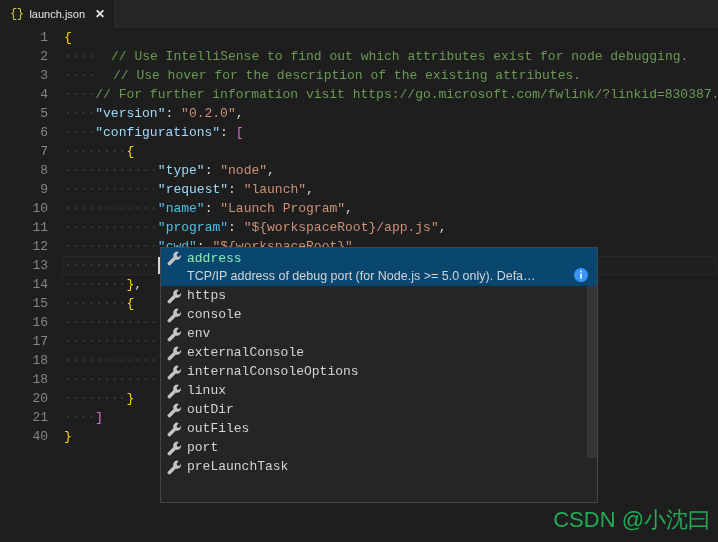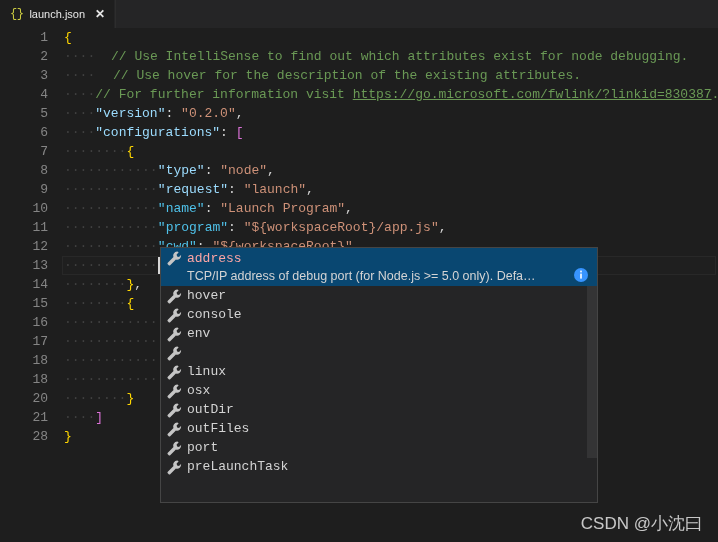--- a/index.html
+++ b/index.html
@@ -95,21 +95,21 @@
   .ltext {
     position: absolute;
     left: 64px;
     white-space: pre;
   }
   
   .t-punc   { color: #d4d4d4; }
   .t-brace  { color: #ffd700; }
   .t-brack  { color: #da70d6; }
   .t-comment{ color: #6a9955; }
-  .t-link   { color: #6a9955; text-decoration: underline; cursor: pointer; }
+  .t-link   { color: #6a9955; cursor: pointer; }
   .t-key    { color: #9cdcfe; }
   .t-keyhl  { color: #4fc1e9; }
   .t-str    { color: #ce9178; }
   .t-dots   { color: #404040; }
 
   
   .curline-box {
     position: absolute;
     left: 62px;
     height: 19px;
@@ -164,21 +164,21 @@
   .sg-icon {
     display: inline-block;
     width: 16px;
     height: 16px;
     margin-right: 5px;
     flex: 0 0 16px;
     position: relative;
   }
   .sg-icon svg { display: block; }
   .sg-label { color: #d4d4d4; }
-  .sg-row.selected .sg-label { color: #fca5a5; }
+  .sg-row.selected .sg-label { color: #86efac; }
   .sg-desc {
     font-family: "Liberation Sans", sans-serif;
     font-size: 12.5px;
     color: #d4d4d4;
     padding-left: 21px;
     height: 18px;
     line-height: 18px;
     white-space: nowrap;
     overflow: hidden;
   }
@@ -201,24 +201,24 @@
     right: 0;
     top: 0;
     width: 10px;
     height: 210px;
     background: rgba(121,121,121,0.18);
   }
 
   
   .watermark {
     position: absolute;
-    right: 16px;
+    right: 8px;
     bottom: 7px;
-    color: #e5e5e5;
-    font-size: 17px;
+    color: #22c55e;
+    font-size: 22px;
     font-family: "Liberation Sans", sans-serif;
     opacity: 0.85;
     z-index: 100;
     white-space: nowrap;
     user-select: none;
   }
 </style>
 </head>
 <body>
 
@@ -248,21 +248,21 @@
       <div class="code-line" style="top: 209px; position: absolute; left: 0px; width: 718px;"><span class="lnum">12</span><span class="ltext t-dots">············</span><span class="ltext" style="left: 157.84px;"><span class="t-keyhl">"cwd"</span><span class="t-punc">: </span><span class="t-str">"${workspaceRoot}"</span></span></div>
       <div class="code-line" style="top: 228px; position: absolute; left: 0px; width: 718px;"><div class="curline-box" style="left: 62px; width: 654px;"></div><span class="lnum">13</span><span class="ltext t-dots">············</span><span class="ltext" style="left: 157.84px;"></span><span class="cursor" style="left: 157.84px; top: 1px;"></span></div>
       <div class="code-line" style="top: 247px; position: absolute; left: 0px; width: 718px;"><span class="lnum">14</span><span class="ltext t-dots">········</span><span class="ltext" style="left: 126.56px;"><span class="t-brace">}</span><span class="t-punc">,</span></span></div>
       <div class="code-line" style="top: 266px; position: absolute; left: 0px; width: 718px;"><span class="lnum">15</span><span class="ltext t-dots">········</span><span class="ltext" style="left: 126.56px;"><span class="t-brace">{</span></span></div>
       <div class="code-line" style="top: 285px; position: absolute; left: 0px; width: 718px;"><span class="lnum">16</span><span class="ltext t-dots">············</span><span class="ltext" style="left: 157.84px;"></span></div>
       <div class="code-line" style="top: 304px; position: absolute; left: 0px; width: 718px;"><span class="lnum">17</span><span class="ltext t-dots">············</span><span class="ltext" style="left: 157.84px;"></span></div>
       <div class="code-line" style="top: 323px; position: absolute; left: 0px; width: 718px;"><span class="lnum">18</span><span class="ltext t-dots">············</span><span class="ltext" style="left: 157.84px;"></span></div>
       <div class="code-line" style="top: 342px; position: absolute; left: 0px; width: 718px;"><span class="lnum">18</span><span class="ltext t-dots">············</span><span class="ltext" style="left: 157.84px;"></span></div>
       <div class="code-line" style="top: 361px; position: absolute; left: 0px; width: 718px;"><span class="lnum">20</span><span class="ltext t-dots">········</span><span class="ltext" style="left: 126.56px;"><span class="t-brace">}</span></span></div>
       <div class="code-line" style="top: 380px; position: absolute; left: 0px; width: 718px;"><span class="lnum">21</span><span class="ltext t-dots">····</span><span class="ltext" style="left: 95.28px;"><span class="t-brack">]</span></span></div>
-      <div class="code-line" style="top: 399px; position: absolute; left: 0px; width: 718px;"><span class="lnum">28</span><span class="ltext t-dots"></span><span class="ltext" style="left: 64px;"><span class="t-brace">}</span></span></div>
+      <div class="code-line" style="top: 399px; position: absolute; left: 0px; width: 718px;"><span class="lnum">40</span><span class="ltext t-dots"></span><span class="ltext" style="left: 64px;"><span class="t-brace">}</span></span></div>
     </div>
 
   <div class="suggest" id="suggest">
     <div class="sg-scroll">
       <div class="sg-scroll-thumb"></div>
     </div>
   <div class="sg-row selected">
         <div class="sg-top">
           <span class="sg-icon">
             <svg width="16" height="16" viewBox="0 0 16 16">
@@ -277,21 +277,21 @@
             <rect x="7.2" y="6.6" width="1.6" height="5" fill="#ffffff"></rect>
             <rect x="7.2" y="3.6" width="1.6" height="1.8" fill="#ffffff"></rect>
           </svg></span>
       </div>
       <div class="sg-row">
         <span class="sg-icon">
           <svg width="16" height="16" viewBox="0 0 16 16">
             <path fill="#c5c5c5" d="M11.1 1.6a4 4 0 0 0-3.6 5.5L1.8 12.8a1.1 1.1 0 0 0 0 1.5l.9.9a1.1 1.1 0 0 0 1.5 0l5.7-5.7a4 4 0 0 0 5.1-4.6l-2 2-1.9-.5-.5-1.9 2-2a4 4 0 0 0-1.5-.9z"></path>
           </svg>
         </span>
-        <span class="sg-label">hover</span>
+        <span class="sg-label">https</span>
       </div>
       <div class="sg-row">
         <span class="sg-icon">
           <svg width="16" height="16" viewBox="0 0 16 16">
             <path fill="#c5c5c5" d="M11.1 1.6a4 4 0 0 0-3.6 5.5L1.8 12.8a1.1 1.1 0 0 0 0 1.5l.9.9a1.1 1.1 0 0 0 1.5 0l5.7-5.7a4 4 0 0 0 5.1-4.6l-2 2-1.9-.5-.5-1.9 2-2a4 4 0 0 0-1.5-.9z"></path>
           </svg>
         </span>
         <span class="sg-label">console</span>
       </div>
       <div class="sg-row">
@@ -301,43 +301,44 @@
           </svg>
         </span>
         <span class="sg-label">env</span>
       </div>
       <div class="sg-row">
         <span class="sg-icon">
           <svg width="16" height="16" viewBox="0 0 16 16">
             <path fill="#c5c5c5" d="M11.1 1.6a4 4 0 0 0-3.6 5.5L1.8 12.8a1.1 1.1 0 0 0 0 1.5l.9.9a1.1 1.1 0 0 0 1.5 0l5.7-5.7a4 4 0 0 0 5.1-4.6l-2 2-1.9-.5-.5-1.9 2-2a4 4 0 0 0-1.5-.9z"></path>
           </svg>
         </span>
+        <span class="sg-label">externalConsole</span>
+      </div>
+      <div class="sg-row">
+        <span class="sg-icon">
+          <svg width="16" height="16" viewBox="0 0 16 16">
+            <path fill="#c5c5c5" d="M11.1 1.6a4 4 0 0 0-3.6 5.5L1.8 12.8a1.1 1.1 0 0 0 0 1.5l.9.9a1.1 1.1 0 0 0 1.5 0l5.7-5.7a4 4 0 0 0 5.1-4.6l-2 2-1.9-.5-.5-1.9 2-2a4 4 0 0 0-1.5-.9z"></path>
+          </svg>
+        </span>
+        <span class="sg-label">internalConsoleOptions</span>
       </div>
       <div class="sg-row">
         <span class="sg-icon">
           <svg width="16" height="16" viewBox="0 0 16 16">
             <path fill="#c5c5c5" d="M11.1 1.6a4 4 0 0 0-3.6 5.5L1.8 12.8a1.1 1.1 0 0 0 0 1.5l.9.9a1.1 1.1 0 0 0 1.5 0l5.7-5.7a4 4 0 0 0 5.1-4.6l-2 2-1.9-.5-.5-1.9 2-2a4 4 0 0 0-1.5-.9z"></path>
           </svg>
         </span>
         <span class="sg-label">linux</span>
       </div>
       <div class="sg-row">
         <span class="sg-icon">
           <svg width="16" height="16" viewBox="0 0 16 16">
             <path fill="#c5c5c5" d="M11.1 1.6a4 4 0 0 0-3.6 5.5L1.8 12.8a1.1 1.1 0 0 0 0 1.5l.9.9a1.1 1.1 0 0 0 1.5 0l5.7-5.7a4 4 0 0 0 5.1-4.6l-2 2-1.9-.5-.5-1.9 2-2a4 4 0 0 0-1.5-.9z"></path>
           </svg>
         </span>
-        <span class="sg-label">osx</span>
-      </div>
-      <div class="sg-row">
-        <span class="sg-icon">
-          <svg width="16" height="16" viewBox="0 0 16 16">
-            <path fill="#c5c5c5" d="M11.1 1.6a4 4 0 0 0-3.6 5.5L1.8 12.8a1.1 1.1 0 0 0 0 1.5l.9.9a1.1 1.1 0 0 0 1.5 0l5.7-5.7a4 4 0 0 0 5.1-4.6l-2 2-1.9-.5-.5-1.9 2-2a4 4 0 0 0-1.5-.9z"></path>
-          </svg>
-        </span>
         <span class="sg-label">outDir</span>
       </div>
       <div class="sg-row">
         <span class="sg-icon">
           <svg width="16" height="16" viewBox="0 0 16 16">
             <path fill="#c5c5c5" d="M11.1 1.6a4 4 0 0 0-3.6 5.5L1.8 12.8a1.1 1.1 0 0 0 0 1.5l.9.9a1.1 1.1 0 0 0 1.5 0l5.7-5.7a4 4 0 0 0 5.1-4.6l-2 2-1.9-.5-.5-1.9 2-2a4 4 0 0 0-1.5-.9z"></path>
           </svg>
         </span>
         <span class="sg-label">outFiles</span>
       </div>

